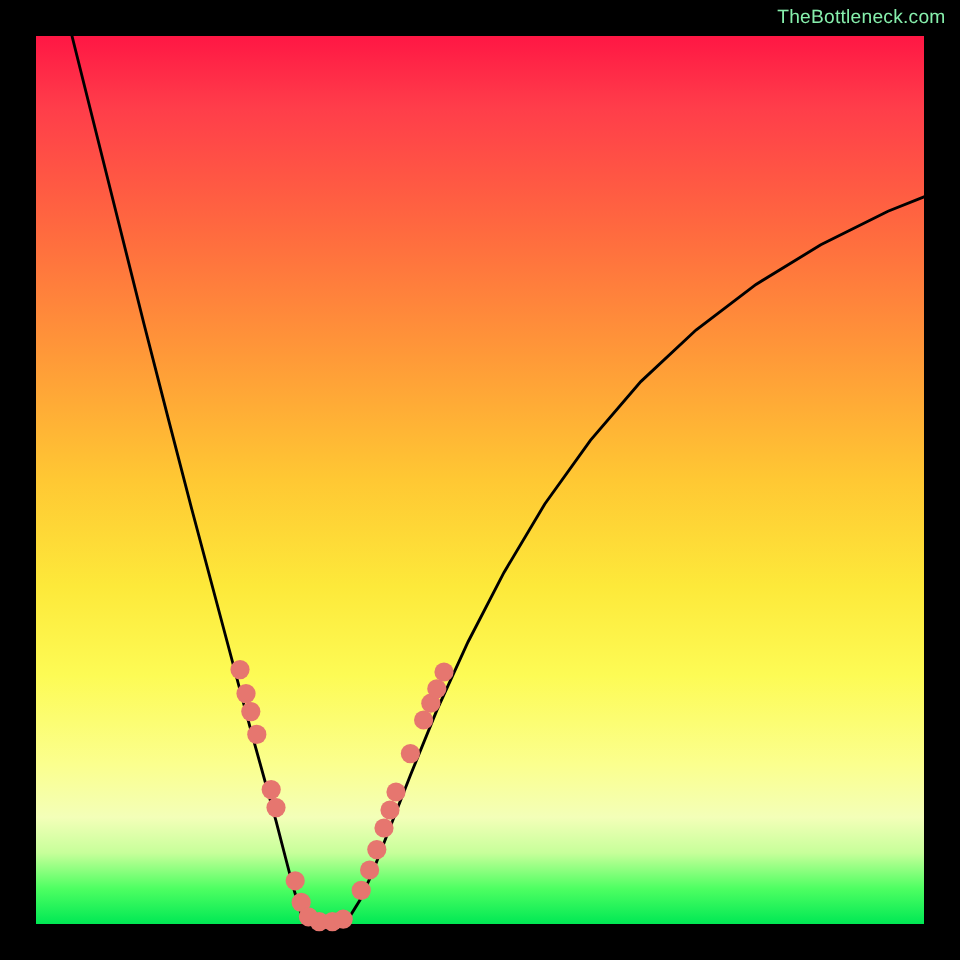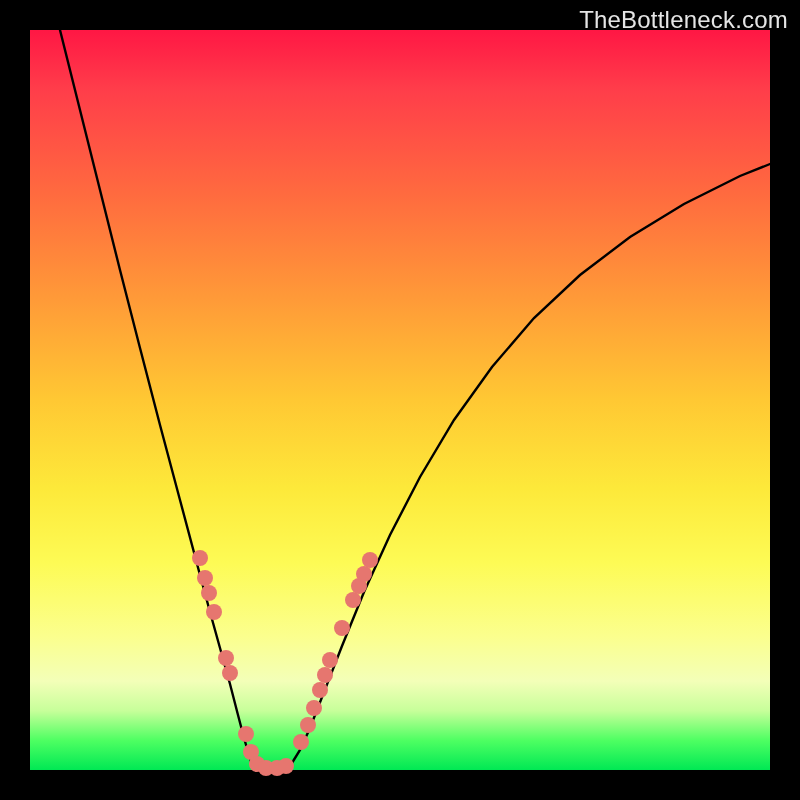--- a/index.html
+++ b/index.html
@@ -29,22 +29,22 @@
       #f3ffb8 88%,
       #c7ff9a 92%,
       #4eff62 96%,
       #00e854 100%
     );
   }
   .watermark {
     position: absolute;
     top: 6px;
     right: 12px;
-    color: #e5e5e5;
-    font-size: 24px;
+    color: #86efac;
+    font-size: 16px;
     font-weight: 500;
     letter-spacing: 0.2px;
     z-index: 10;
   }
   svg.plot {
     position: absolute;
     left: 0;
     top: 0;
     width: 740px;
     height: 740px;

